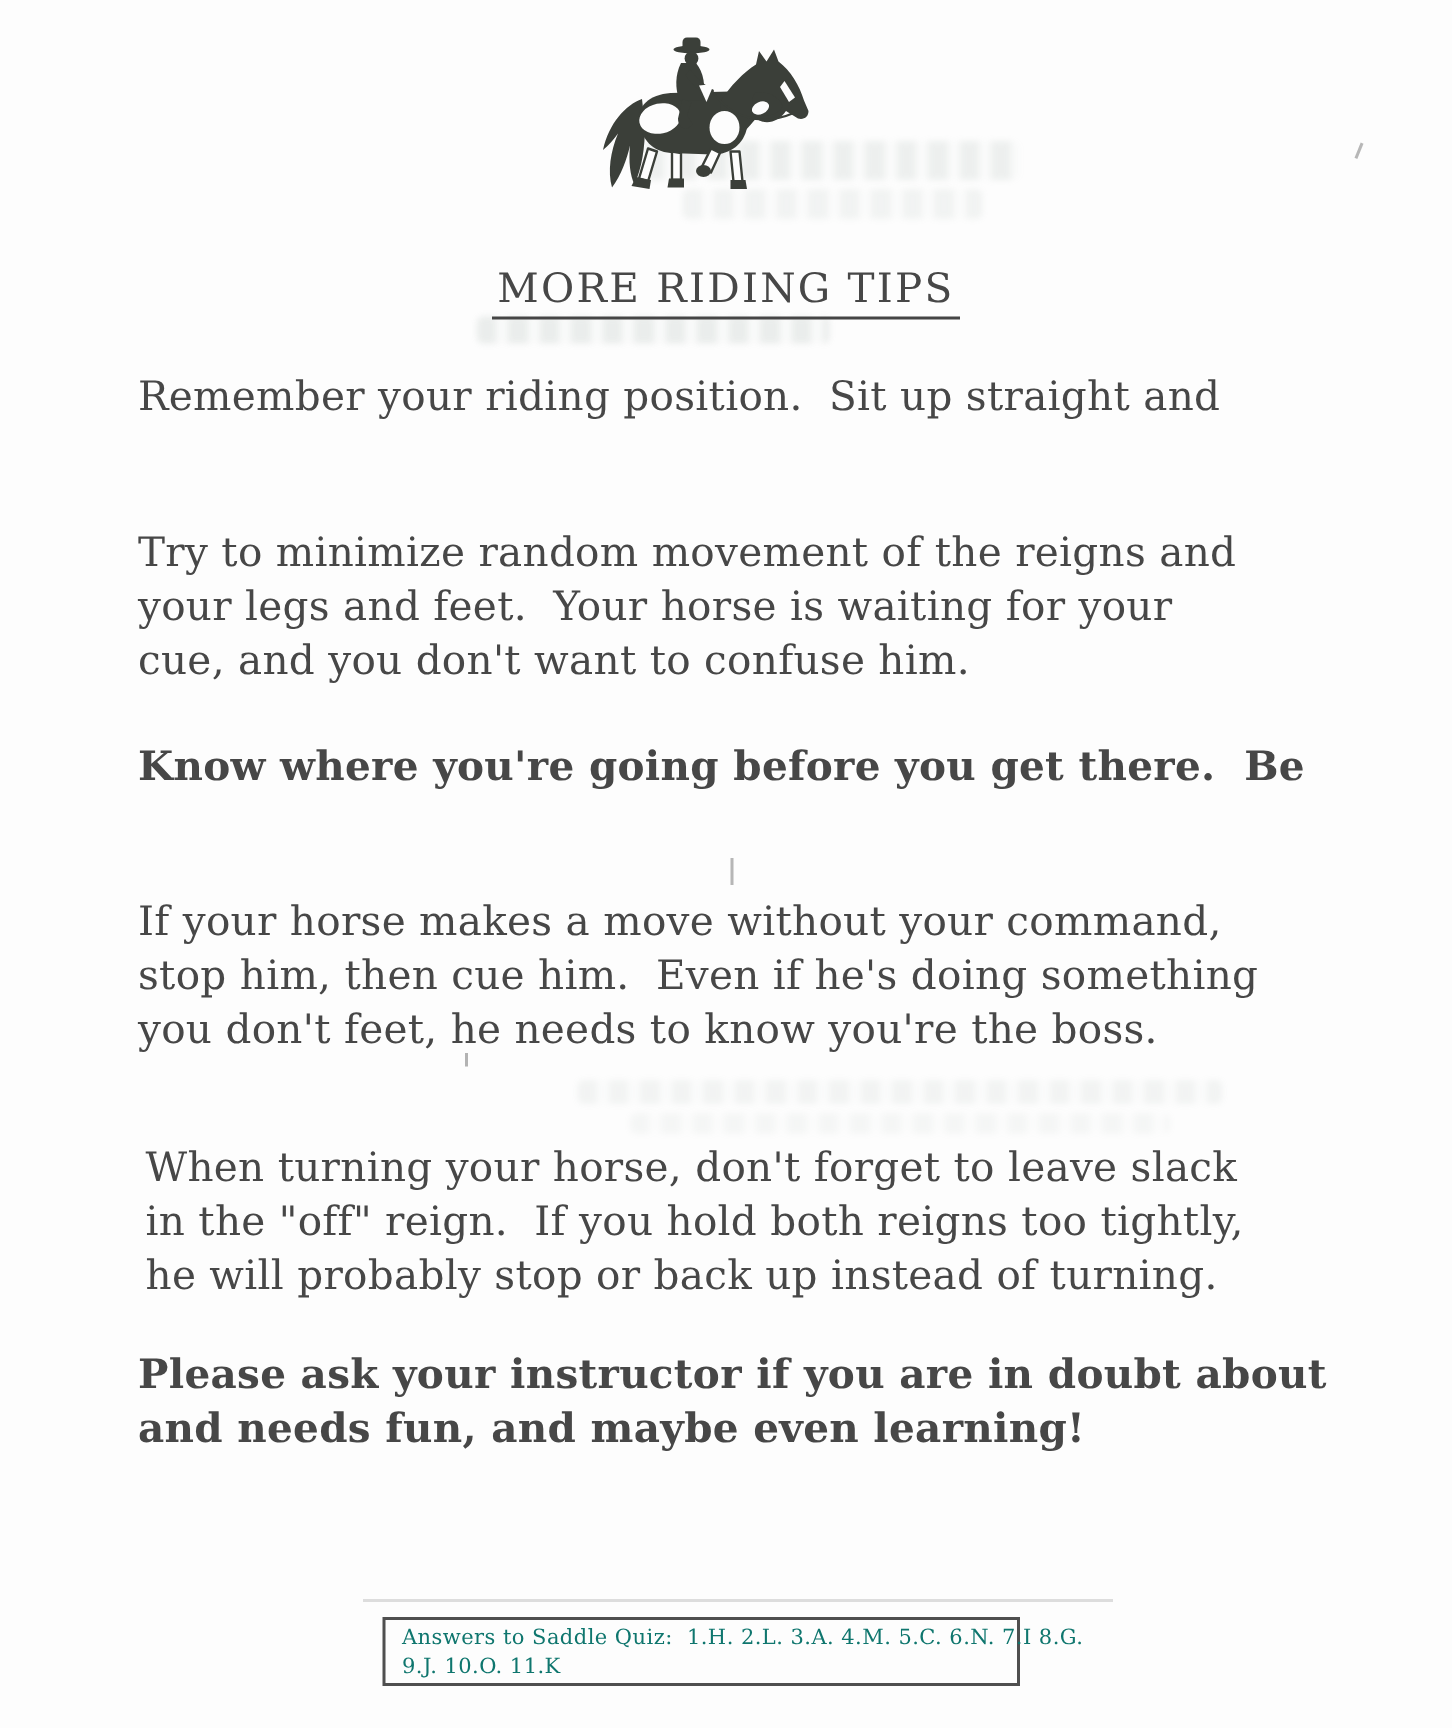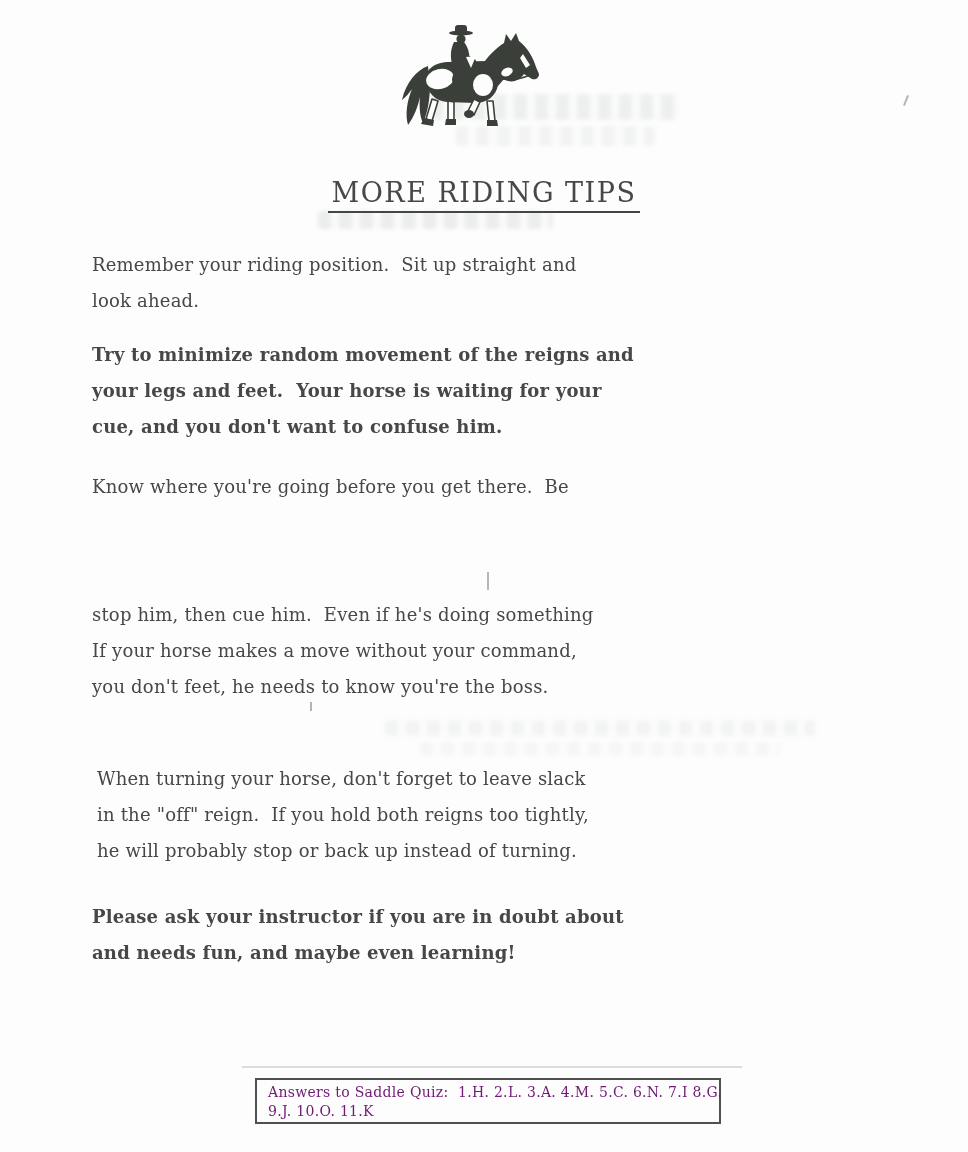--- a/index.html
+++ b/index.html
@@ -29,28 +29,28 @@
     display: inline-block;
     font-size: 27px; letter-spacing: 1.5px;
     color: var(--ink, #474747);
     border-bottom: 2.5px solid #454545;
     padding: 0 4px 3px 4px;
     white-space: pre;
   }
   
   .para {
     position: absolute; left: 92px; width: 790px;
-    font-size: 18px; line-height: 36px;
+    font-size: 27px; line-height: 36px;
     color: var(--ink, #474747);
     letter-spacing: 0.2px;
   }
   .para .line { white-space: pre; }
   .p1 { top: 247px; }
-  .p2 { top: 337px; font-weight: bold; }
-  .p3 { top: 469px; }
+  .p2 { top: 351px; }
+  .p3 { top: 494px; font-weight: bold; }
   .p4 { top: 597px; }
   .p5 { top: 761px; left: 97px; }
   .p6 { top: 899px; font-weight: bold; }
   
   .bleed {
     position: absolute;
     background: repeating-linear-gradient(90deg,
       rgba(150,165,158,0.28) 0 13px, rgba(150,165,158,0.05) 13px 21px);
     filter: blur(2px);
     border-radius: 4px;
@@ -75,26 +75,26 @@
     transform: rotate(22deg);
   }
   .ghost-line {
     position: absolute; left: 242px; top: 1066px;
     width: 500px; height: 1.5px;
     background: rgba(110,110,110,0.22); filter: blur(0.4px);
   }
   
   .answers-box {
     position: absolute; left: 255px; top: 1078px;
-    width: 466px; height: 46px;
+    width: 425px; height: 46px;
     box-sizing: border-box;
     border: 2px solid var(--box_border, #4f4f4f);
     padding: 3px 11px;
     font-size: 14px; line-height: 19px;
-    color: #701a75;
+    color: #0f766e;
     letter-spacing: 0.3px;
   }
   .answers-box .line { white-space: pre; }
 </style>
 </head>
 <body>
 
 <div class="page">
 
   <div class="bleed bleed-horse"></div>
@@ -154,36 +154,35 @@
       <path d="M80,39 C92,56 112,63 135,53" fill="none" stroke="#3b3f39" stroke-width="1.4"></path>
     </svg>
   </div>
 
   <div class="title">
     <span>MORE RIDING TIPS</span>
   </div>
 
   <div class="para p1">
     <div class="line">Remember your riding position.  Sit up straight and</div>
-    <div class="line">look ahead.</div>
   </div>
 
   <div class="para p2">
     <div class="line">Try to minimize random movement of the reigns and</div>
     <div class="line">your legs and feet.  Your horse is waiting for your</div>
     <div class="line">cue, and you don't want to confuse him.</div>
   </div>
 
   <div class="para p3">
     <div class="line">Know where you're going before you get there.  Be</div>
   </div>
 
   <div class="para p4">
+    <div class="line">If your horse makes a move without your command,</div>
     <div class="line">stop him, then cue him.  Even if he's doing something</div>
-    <div class="line">If your horse makes a move without your command,</div>
     <div class="line">you don't feet, he needs to know you're the boss.</div>
   </div>
 
   <div class="para p5">
     <div class="line">When turning your horse, don't forget to leave slack</div>
     <div class="line">in the "off" reign.  If you hold both reigns too tightly,</div>
     <div class="line">he will probably stop or back up instead of turning.</div>
   </div>
 
   <div class="para p6">

